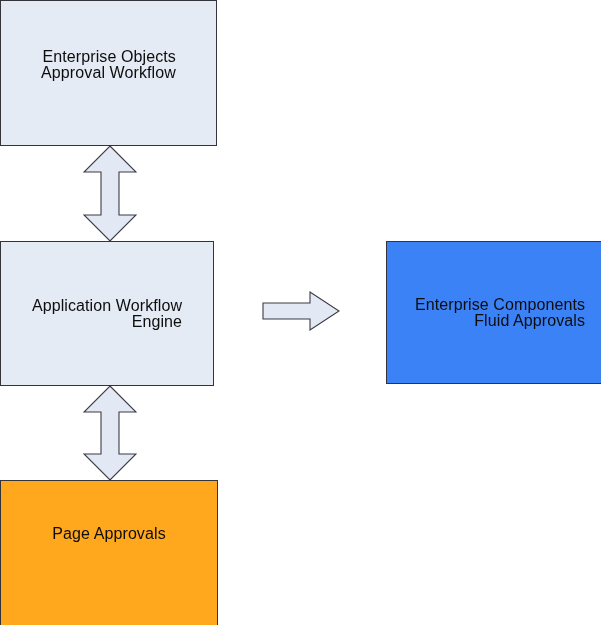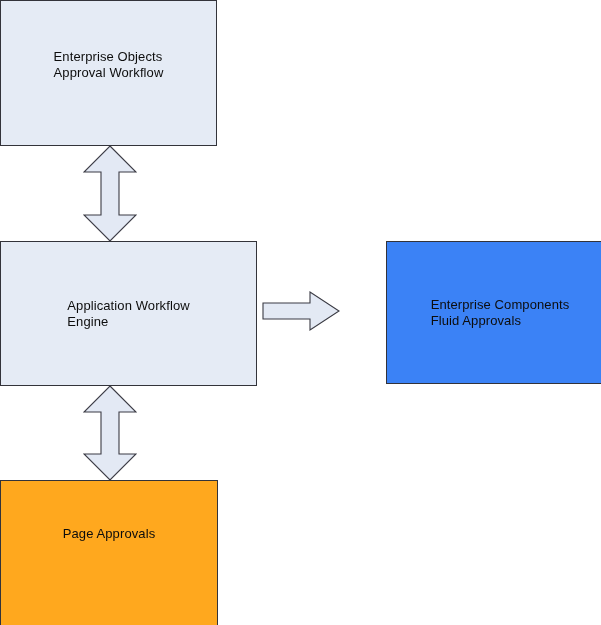--- a/index.html
+++ b/index.html
@@ -20,24 +20,24 @@
     background: #ffffff;
   }
 
   .node {
     position: absolute;
     box-sizing: border-box;
     border: 1px solid #33333a;
     display: flex;
     align-items: center;
     justify-content: center;
-    text-align: left;
+    text-align: right;
     color: #0d0d0d;
     font-family: "Liberation Sans", sans-serif;
-    font-size: 13px;
+    font-size: 16px;
     line-height: 16px;
     letter-spacing: 0.1px;
   }
   .node-label {
     display: block;
     white-space: pre-line;
     padding: 0 6px;
   }
 
   
@@ -50,21 +50,21 @@
   }
   #node-enterprise-objects .node-label {
     position: relative;
     top: -8px;
   }
 
   
   #node-application-workflow-engine {
     left: 0px;
     top: 241px;
-    width: 257px;
+    width: 214px;
     height: 145px;
     background: #e5ebf5;
   }
 
   
   #node-enterprise-components {
     left: 386px;
     top: 241px;
     width: 228px;
     height: 143px;

